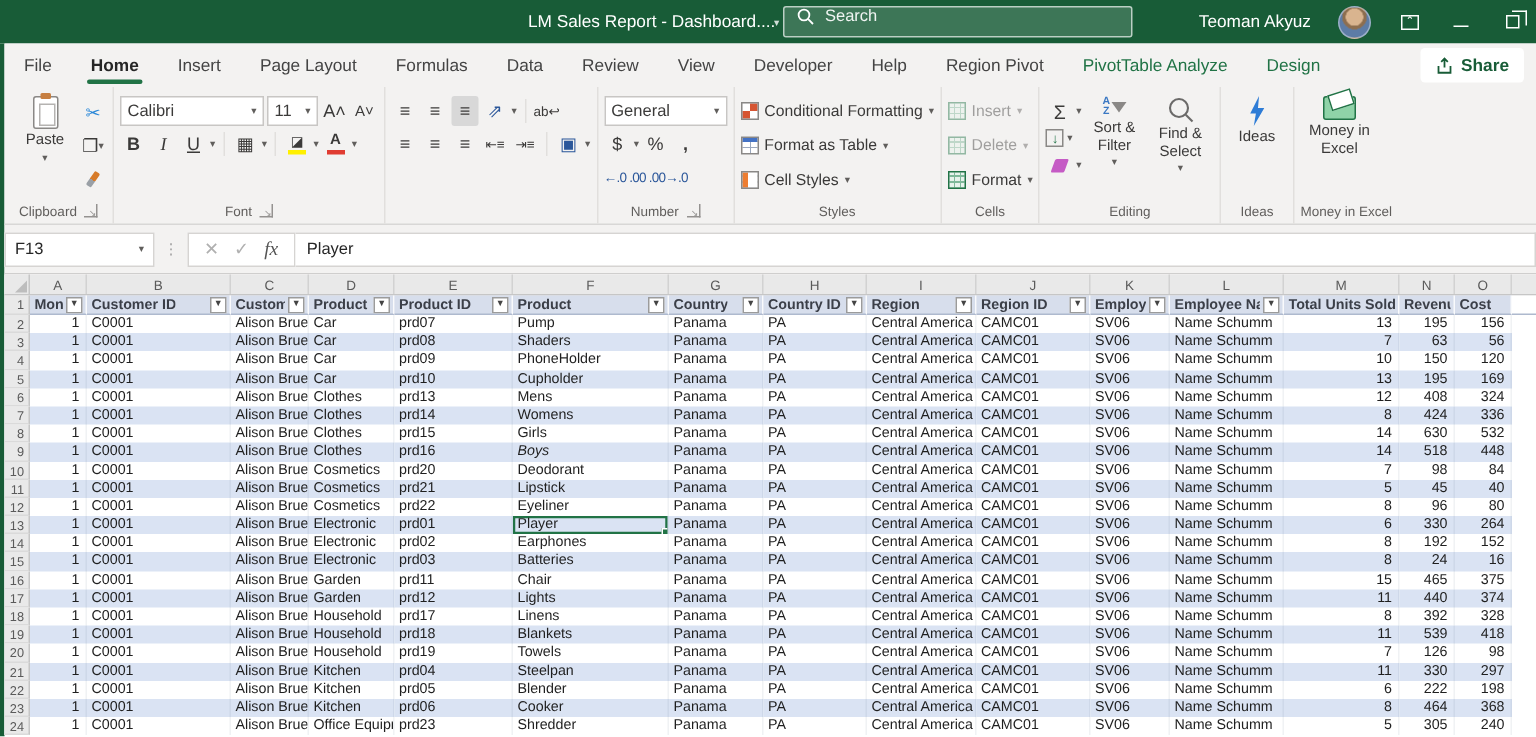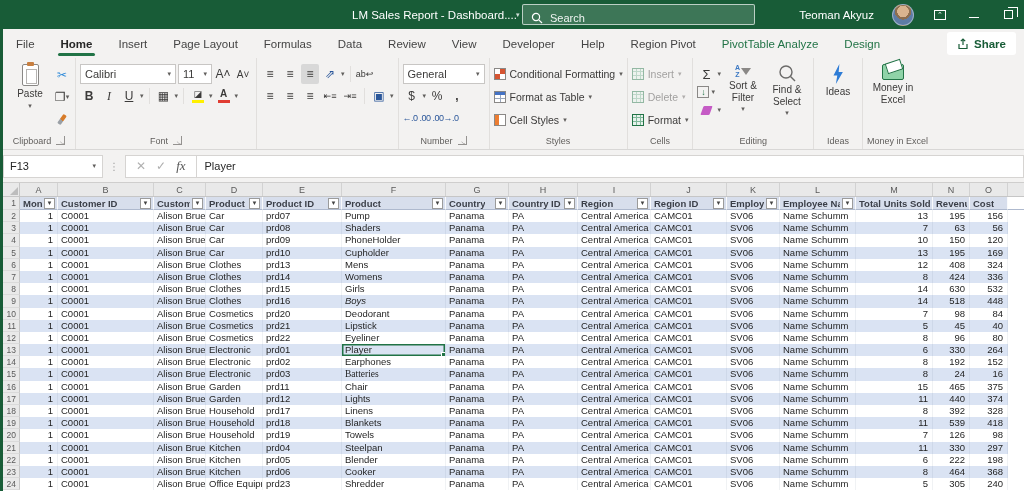--- a/index.html
+++ b/index.html
@@ -11,21 +11,21 @@
   .qat{display:flex;align-items:center;gap:10px;padding-left:10px;font-size:11px}
   .autosave{display:flex;align-items:center;gap:5px}
   .toggle{display:flex;align-items:center;gap:4px;border:1px solid rgba(255,255,255,.8);border-radius:9px;height:14px;padding:0 6px 0 3px;font-size:9px}
   .knob{width:8px;height:8px;border-radius:50%;background:#fff}
   .qbtn{display:inline-flex;align-items:center;justify-content:center;min-width:14px;height:18px;font-size:13px;cursor:default}
   .dim{opacity:.45}
   .tiny-caret{font-size:7px;opacity:.8;margin-left:-6px}
   .qat-chevron{border-top:1px solid #fff;font-size:7px;padding-top:1px}
   .doc-title{position:absolute;left:352px;top:0;height:29px;display:flex;align-items:center;font-size:11.5px;gap:5px;white-space:nowrap}
   .searchbox{position:absolute;left:522px;top:4px;width:233px;height:21px;border:1px solid rgba(255,255,255,.65);
-    background:rgba(255,255,255,.16);border-radius:2px;display:flex;align-items:flex-end;gap:7px;padding:0 8px;font-size:11px;color:rgba(255,255,255,.92)}
+    background:rgba(255,255,255,.16);border-radius:2px;display:flex;align-items:flex-start;gap:7px;padding:0 8px;font-size:11px;color:rgba(255,255,255,.92)}
   .tb-right{position:absolute;right:8px;top:0;height:29px;display:flex;align-items:center;gap:18px;font-size:11.5px}
   .avatar{width:22px;height:22px;border-radius:50%;background:radial-gradient(circle at 50% 32%,#d9b48f 0 34%,#8d6e4f 35% 48%,#5d7ca6 49% 100%);border:1px solid rgba(255,255,255,.4)}
   .win-ic{display:inline-flex;align-items:center;justify-content:center;width:16px;height:16px;color:#fff}
   .min-ic{width:10px;border-top:1px solid #fff;height:0;margin-top:6px}
   .restore-ic{position:relative;width:9px;height:9px;border:1px solid #fff}
   .restore-ic::before{content:"";position:absolute;top:-4px;left:3px;width:9px;height:9px;border:1px solid #fff;border-bottom:none;border-left:none}
   .ribdisp-ic{width:12px;height:10px;border:1px solid #fff;display:flex;align-items:center;justify-content:center;font-size:7px;line-height:1}
 
   
   .app{border-left:3px solid #185C37;height:462px;background:#fff}
@@ -747,21 +747,21 @@
           <div class="cell num" style="width: 38px;">152</div>
           <div class="cell" style="width: 60px; background: rgb(255, 255, 255);"></div>
         </div>
         <div class="srow band">
           <div class="gut" style="width: 17px;">15</div>
           <div class="cell num" style="width: 38px;">1</div>
           <div class="cell" style="width: 96px;">C0001</div>
           <div class="cell" style="width: 52px;">Alison Bruen</div>
           <div class="cell" style="width: 57px;">Electronic</div>
           <div class="cell" style="width: 79px;">prd03</div>
-          <div class="cell" style="width: 104px; font-family: Liberation Serif, serif;">Batteries</div>
+          <div class="cell" style="width: 104px;">Batteries</div>
           <div class="cell" style="width: 63px;">Panama</div>
           <div class="cell" style="width: 69px;">PA</div>
           <div class="cell" style="width: 73px;">Central America</div>
           <div class="cell" style="width: 76px;">CAMC01</div>
           <div class="cell" style="width: 53px;">SV06</div>
           <div class="cell" style="width: 76px;">Name Schumm</div>
           <div class="cell num" style="width: 77px;">8</div>
           <div class="cell num" style="width: 37px;">24</div>
           <div class="cell num" style="width: 38px;">16</div>
           <div class="cell" style="width: 60px; background: rgb(255, 255, 255);"></div>

